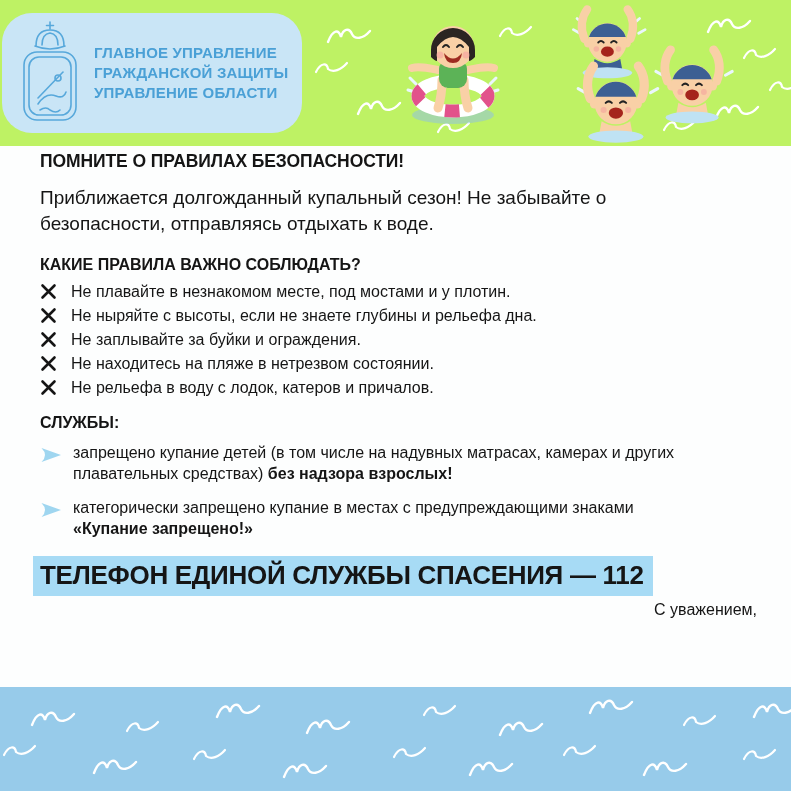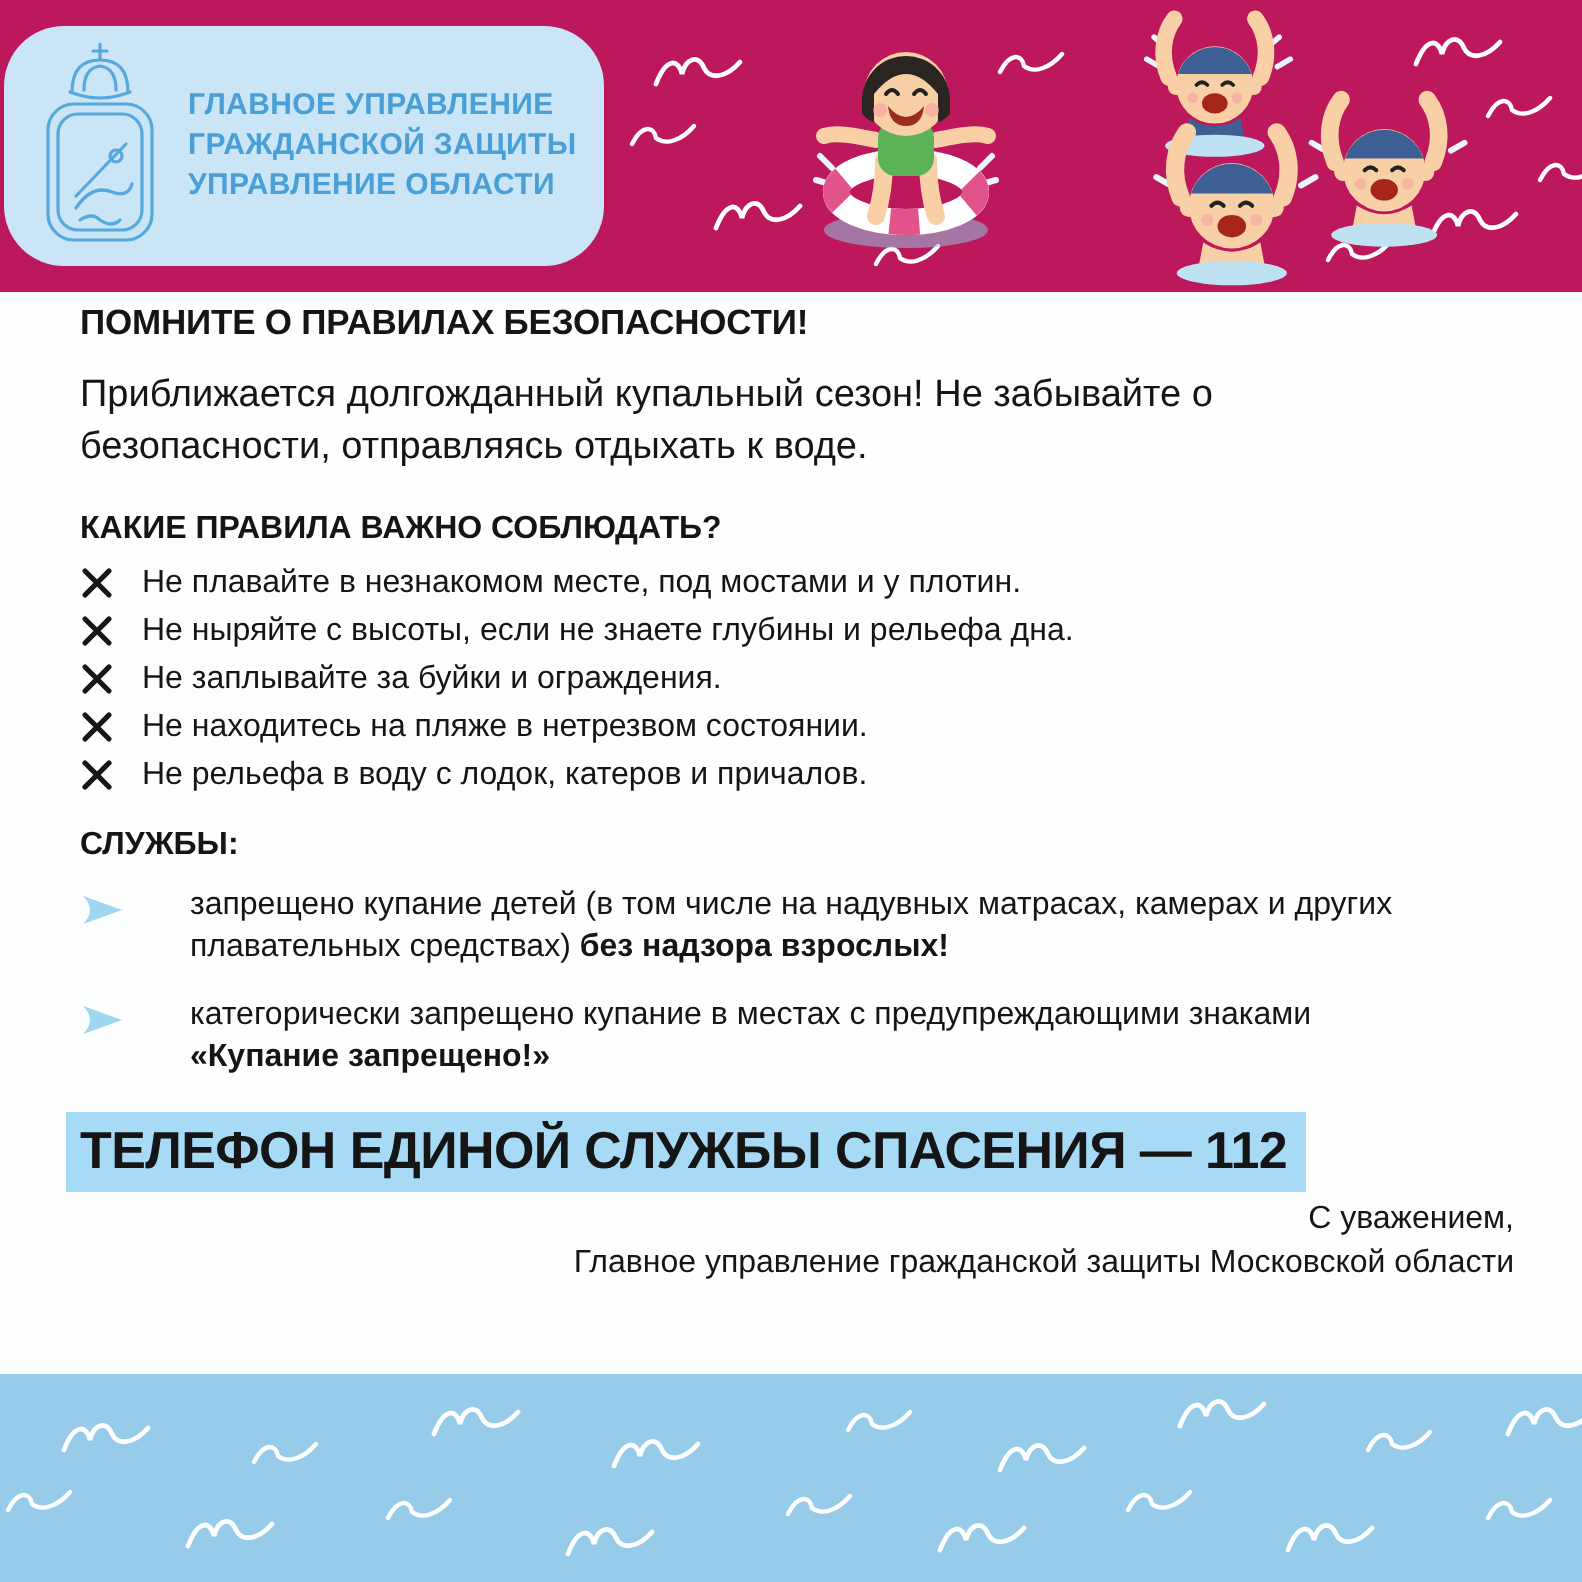--- a/index.html
+++ b/index.html
@@ -2,21 +2,21 @@
 <html><head>
 <meta charset="utf-8">
 <style>
   html,body{margin:0;padding:0;background:#e9eef1;}
   .poster{
     width:791px;height:791px;margin:0 auto;background:#fdfefe;
     font-family:"Liberation Sans",sans-serif;color:#151515;
     position:relative;overflow:hidden;display:flex;flex-direction:column;
   }
   
-  .banner-top{position:relative;height:146px;background:#be185d;flex:none;}
+  .banner-top{position:relative;height:146px;background:#bef264;flex:none;}
   .banner-bottom{position:relative;height:104px;background:#97cbea;flex:none;}
   .banner-svg{position:absolute;inset:0;}
   
   .org-card{
     position:absolute;left:2px;top:13px;width:300px;height:120px;
     background:#c9e5f6;border-radius:30px;display:flex;align-items:center;
     gap:12px;padding-left:16px;box-sizing:border-box;
   }
   .org-lines{font-weight:700;font-size:15px;line-height:1.35;color:#4aa0d6;letter-spacing:.2px;}
   .org-lines span{display:block;}
@@ -25,21 +25,21 @@
   .hl{background:#a7dbf5;}
   .title{margin-top:26px;}
   .title span{display:inline-block;font-size:27px;font-weight:800;letter-spacing:-.2px;padding:3px 7px 4px 6px;margin-left:-6px;}
   .subtitle{margin-top:5px;font-size:17.5px;font-weight:700;letter-spacing:-.1px;}
   .intro{margin-top:13px;font-size:19px;line-height:1.36;width:640px;}
   .rules-h{margin-top:16px;font-size:16px;font-weight:700;}
   .rules{margin-top:8px;display:flex;flex-direction:column;gap:4px;}
   .rule{display:flex;align-items:center;gap:14px;font-size:16px;line-height:20px;}
   .x-ic{flex:none;display:block;}
   .imp-h{margin-top:16px;font-size:16px;font-weight:700;}
-  .imp{margin-top:10px;display:flex;gap:33px;width:668px;font-size:16px;line-height:1.35;}
+  .imp{margin-top:10px;display:flex;gap:11px;width:668px;font-size:16px;line-height:1.35;}
   .imp + .imp{margin-top:12px;}
   .arrow-ic{flex:none;margin-top:3px;}
   .imp b{font-weight:700;}
   .phone{margin-top:16px;}
   .phone span{display:inline-block;font-size:26px;font-weight:800;letter-spacing:-.3px;padding:4px 9px 5px 7px;margin-left:-7px;white-space:nowrap;}
   .signature{margin-top:3px;text-align:right;font-size:16px;line-height:1.35;}
   .signature span{display:block;}
 </style>
 </head>
 <body>
@@ -215,21 +215,20 @@
         </svg>
       <div><span>категорически запрещено купание в местах с предупреждающими знаками </span><b>«Купание запрещено!»</b></div>
     </div>
 
     <div class="phone">
       <span class="hl">ТЕЛЕФОН ЕДИНОЙ СЛУЖБЫ СПАСЕНИЯ — 112</span>
     </div>
 
     <div class="signature">
       <span>С уважением,</span>
-      <span>Главное управление гражданской защиты Московской области</span>
     </div>
   </div>
 
   <div class="banner-bottom">
     <svg class="banner-svg" width="791" height="104" viewBox="0 0 791 104">
       <g>
         <use href="#waveA" x="30" y="18"></use>
         <use href="#waveB" x="125" y="30"></use>
         <use href="#waveA" x="215" y="10"></use>
         <use href="#waveA" x="305" y="26"></use>

